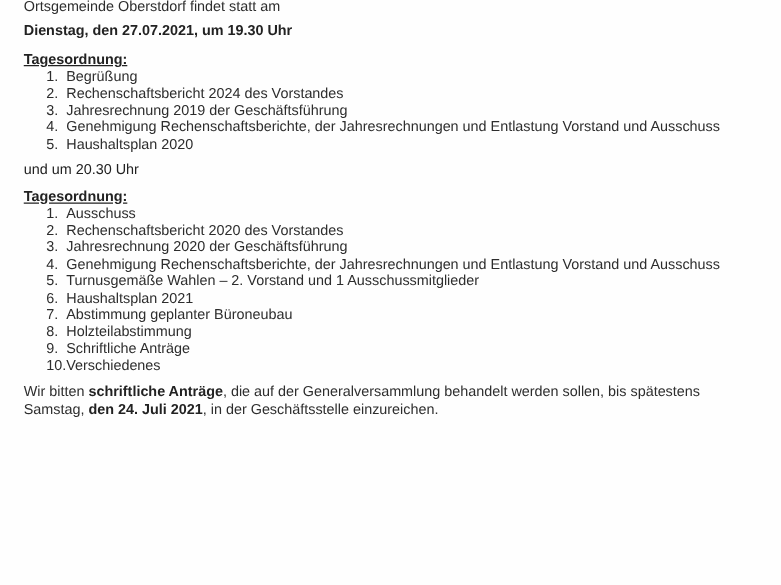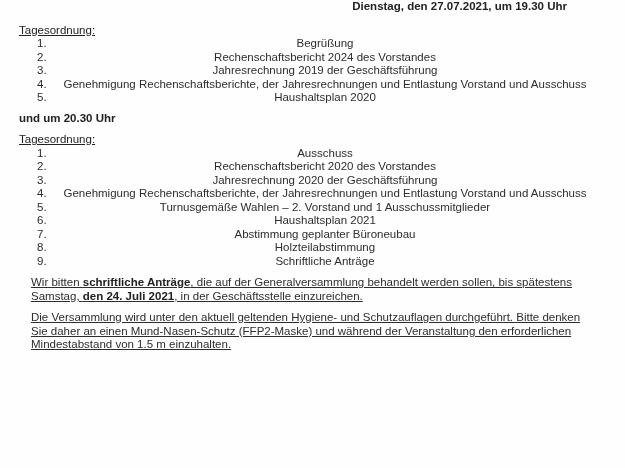--- a/index.html
+++ b/index.html
@@ -16,49 +16,50 @@
   .page {
     width: 625px;
     height: 468px;
     box-sizing: border-box;
     padding: 0 0 0 19px;
   }
   .content { width: 578px; }
   .intro { margin: 0 0 5px 0; }
   .event-header {
     width: 548px;
-    text-align: right;
+    text-align: left;
     font-weight: bold;
     color: #222;
     margin: 0 0 10px 0;
   }
   .agenda-heading {
-    font-weight: normal;
+    font-weight: bold;
     color: #222;
     text-decoration: underline;
   }
   .agenda-list { margin: 0 0 7px 0; }
   .agenda-list.second { margin-bottom: 8px; }
   .agenda-item { display: flex; padding-left: 18px; }
   .agenda-item .num { flex: 0 0 16px; }
-  .agenda-item .txt { flex: 1 1 auto; text-align: center; }
+  .agenda-item .txt { flex: 1 1 auto; }
   .second-time {
-    font-weight: bold;
+    font-weight: normal;
     color: #222;
     margin: 0 0 8px 0;
   }
-  .para { margin: 0 0 8px 12px; text-decoration: underline; }
+  .para { margin: 0 0 8px 0; }
   .para b { color: #222; }
 </style>
 </head>
 <body>
 
 <div class="page">
   <div class="content">
 
+    <p class="intro">Ortsgemeinde Oberstdorf findet statt am</p>
 
     <div class="event-header">
       <div>Dienstag, den 27.07.2021, um 19.30 Uhr</div>
     </div>
 
     <div class="agenda-heading">Tagesordnung:</div>
     <div class="agenda-list first">
       <div class="agenda-item">
           <span class="num">1.</span>
           <span class="txt">Begrüßung</span>
@@ -114,21 +115,24 @@
           <span class="txt">Abstimmung geplanter Büroneubau</span>
         </div>
       <div class="agenda-item">
           <span class="num">8.</span>
           <span class="txt">Holzteilabstimmung</span>
         </div>
       <div class="agenda-item">
           <span class="num">9.</span>
           <span class="txt">Schriftliche Anträge</span>
         </div>
+      <div class="agenda-item">
+          <span class="num">10.</span>
+          <span class="txt">Verschiedenes</span>
+        </div>
     </div>
 
     <p class="para"><span>Wir bitten </span><b>schriftliche Anträge</b><span>, die auf der Generalversammlung behandelt werden sollen, bis spätestens Samstag, </span><b>den 24. Juli 2021</b><span>, in der Geschäftsstelle einzureichen.</span></p>
 
 
-    <p class="para"><span>Die Versammlung wird unter den aktuell geltenden Hygiene- und Schutzauflagen durchgeführt. Bitte denken Sie daher an einen Mund-Nasen-Schutz (FFP2-Maske) und während der Veranstaltung den erforderlichen Mindestabstand von 1.5 m einzuhalten.</span></p>
 
   </div>
 </div>
 
 </body></html>

